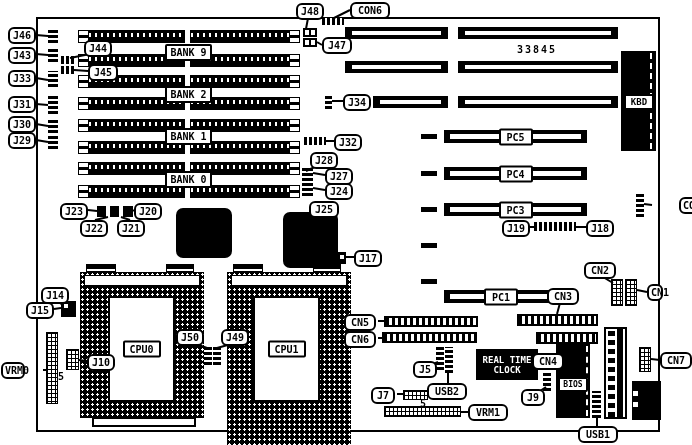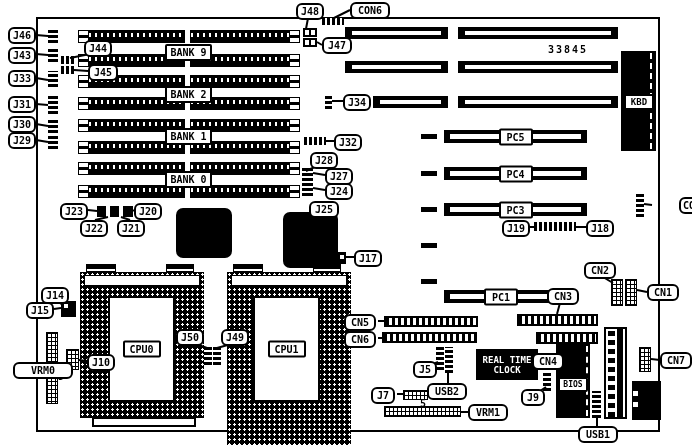--- a/index.html
+++ b/index.html
@@ -49,21 +49,21 @@
        background-size:5px 5px;}
   .lever{position:absolute;left:4px;top:3px;right:4px;height:9px;background:#fff;border:1px solid #000;}
   .cpuwin{position:absolute;top:24px;width:67px;height:106px;background:#fff;border:2px solid #000;
           box-sizing:border-box;z-index:11;}
   .cpuwin .lbl{left:50%;top:50%;transform:translate(-50%,-50%);}
   .tab{position:absolute;height:8px;border:1px solid #000;z-index:10;
        background:linear-gradient(#000 0 45%,#fff 45% 70%,#000 70%);}
   .btab{position:absolute;height:10px;background:#fff;border:2px solid #000;box-sizing:border-box;z-index:9;}
   .chip{position:absolute;background:#000;border-radius:7px;z-index:10;}
   .pin5{position:absolute;font:bold 10px "DejaVu Sans Mono",monospace;color:#000;z-index:30;}
-  .num{position:absolute;font:bold 10px "DejaVu Sans Mono",monospace;color:#000;letter-spacing:2px;z-index:20;margin-left:31px;}
+  .num{position:absolute;font:bold 10px "DejaVu Sans Mono",monospace;color:#000;letter-spacing:2px;z-index:20;}
   #lines{position:absolute;left:0;top:0;z-index:25;pointer-events:none;}
   #rtc{position:absolute;left:476px;top:349px;width:62px;height:31px;background:#000;color:#fff;
        z-index:12;display:flex;flex-direction:column;align-items:center;justify-content:center;
        font:bold 9px "DejaVu Sans Mono",monospace;line-height:10px;text-align:center;}
   #kbd{position:absolute;left:621px;top:51px;width:35px;height:100px;background:#000;z-index:12;}
   #kbd::after{content:"";position:absolute;right:4px;top:2px;bottom:2px;border-left:2px dashed #fff;}
   #bios{position:absolute;left:556px;top:344px;width:34px;height:74px;background:#000;z-index:12;}
   #bios::after{content:"";position:absolute;right:2px;top:2px;bottom:2px;border-left:2px dashed #fff;}
   #dipsock{position:absolute;left:604px;top:327px;width:23px;height:92px;background:#fff;
            border:2px solid #000;box-sizing:border-box;z-index:12;
@@ -196,21 +196,21 @@
   <div class="lbl" style="left:586px;top:220px;width:28px">J18</div>
 
   <div class="conn-v" style="left:636px;top:193px;width:8px;height:24px"></div>
   <div class="lbl" style="left:679px;top:197px;width:20px">CON7</div>
   <div class="grid2" style="left:639px;top:347px;width:12px;height:25px"></div>
   <div class="lbl" style="left:660px;top:352px;width:32px">CN7</div>
 
   <div class="grid2" style="left:611px;top:279px;width:12px;height:27px"></div>
   <div class="grid2" style="left:625px;top:279px;width:12px;height:27px"></div>
   <div class="lbl" style="left:584px;top:262px;width:32px">CN2</div>
-  <div class="lbl" style="left:647px;top:284px;width:32px">CN1</div>
+  <div class="lbl" style="left:647px;top:284px;width:16px">CN1</div>
 
   <div class="jblock"></div>
   <div class="lbl" style="left:60px;top:203px;width:28px">J23</div>
   <div class="lbl" style="left:134px;top:203px;width:28px">J20</div>
   <div class="lbl" style="left:80px;top:220px;width:28px">J22</div>
   <div class="lbl" style="left:117px;top:220px;width:28px">J21</div>
 
   <div class="chip" style="left:176px;top:208px;width:56px;height:50px"></div>
   <div class="chip" style="left:283px;top:212px;width:55px;height:56px"></div>
 
@@ -254,21 +254,21 @@
   <div class="lbl" style="left:221px;top:329px;width:28px">J49</div>
 
   <div class="grid2" style="left:66px;top:349px;width:13px;height:21px"></div>
   <div class="lbl" style="left:87px;top:354px;width:28px">J10</div>
   <div class="pin5" style="left:58px;top:371px">5</div>
 
   <div class="sqconn" style="left:61px;top:301px;width:15px;height:16px"></div>
   <div class="lbl" style="left:41px;top:287px;width:28px">J14</div>
   <div class="lbl" style="left:26px;top:302px;width:28px">J15</div>
   <div class="grid2" style="left:46px;top:332px;width:12px;height:72px"></div>
-  <div class="lbl" style="left:13px;top:362px;width:60px">VRM0</div>
+  <div class="lbl" style="left:1px;top:362px;width:24px">VRM0</div>
 
   <div class="stripeV" style="left:384px;top:316px;width:94px;height:11px"></div>
   <div class="stripeV" style="left:382px;top:332px;width:95px;height:11px"></div>
   <div class="lbl" style="left:344px;top:314px;width:32px">CN5</div>
   <div class="lbl" style="left:344px;top:331px;width:32px">CN6</div>
 
   <div class="stripeV" style="left:517px;top:314px;width:81px;height:12px"></div>
   <div class="lbl" style="left:547px;top:288px;width:32px">CN3</div>
   <div class="stripeV" style="left:536px;top:332px;width:62px;height:12px"></div>
   <div class="lbl" style="left:532px;top:353px;width:32px">CN4</div>

